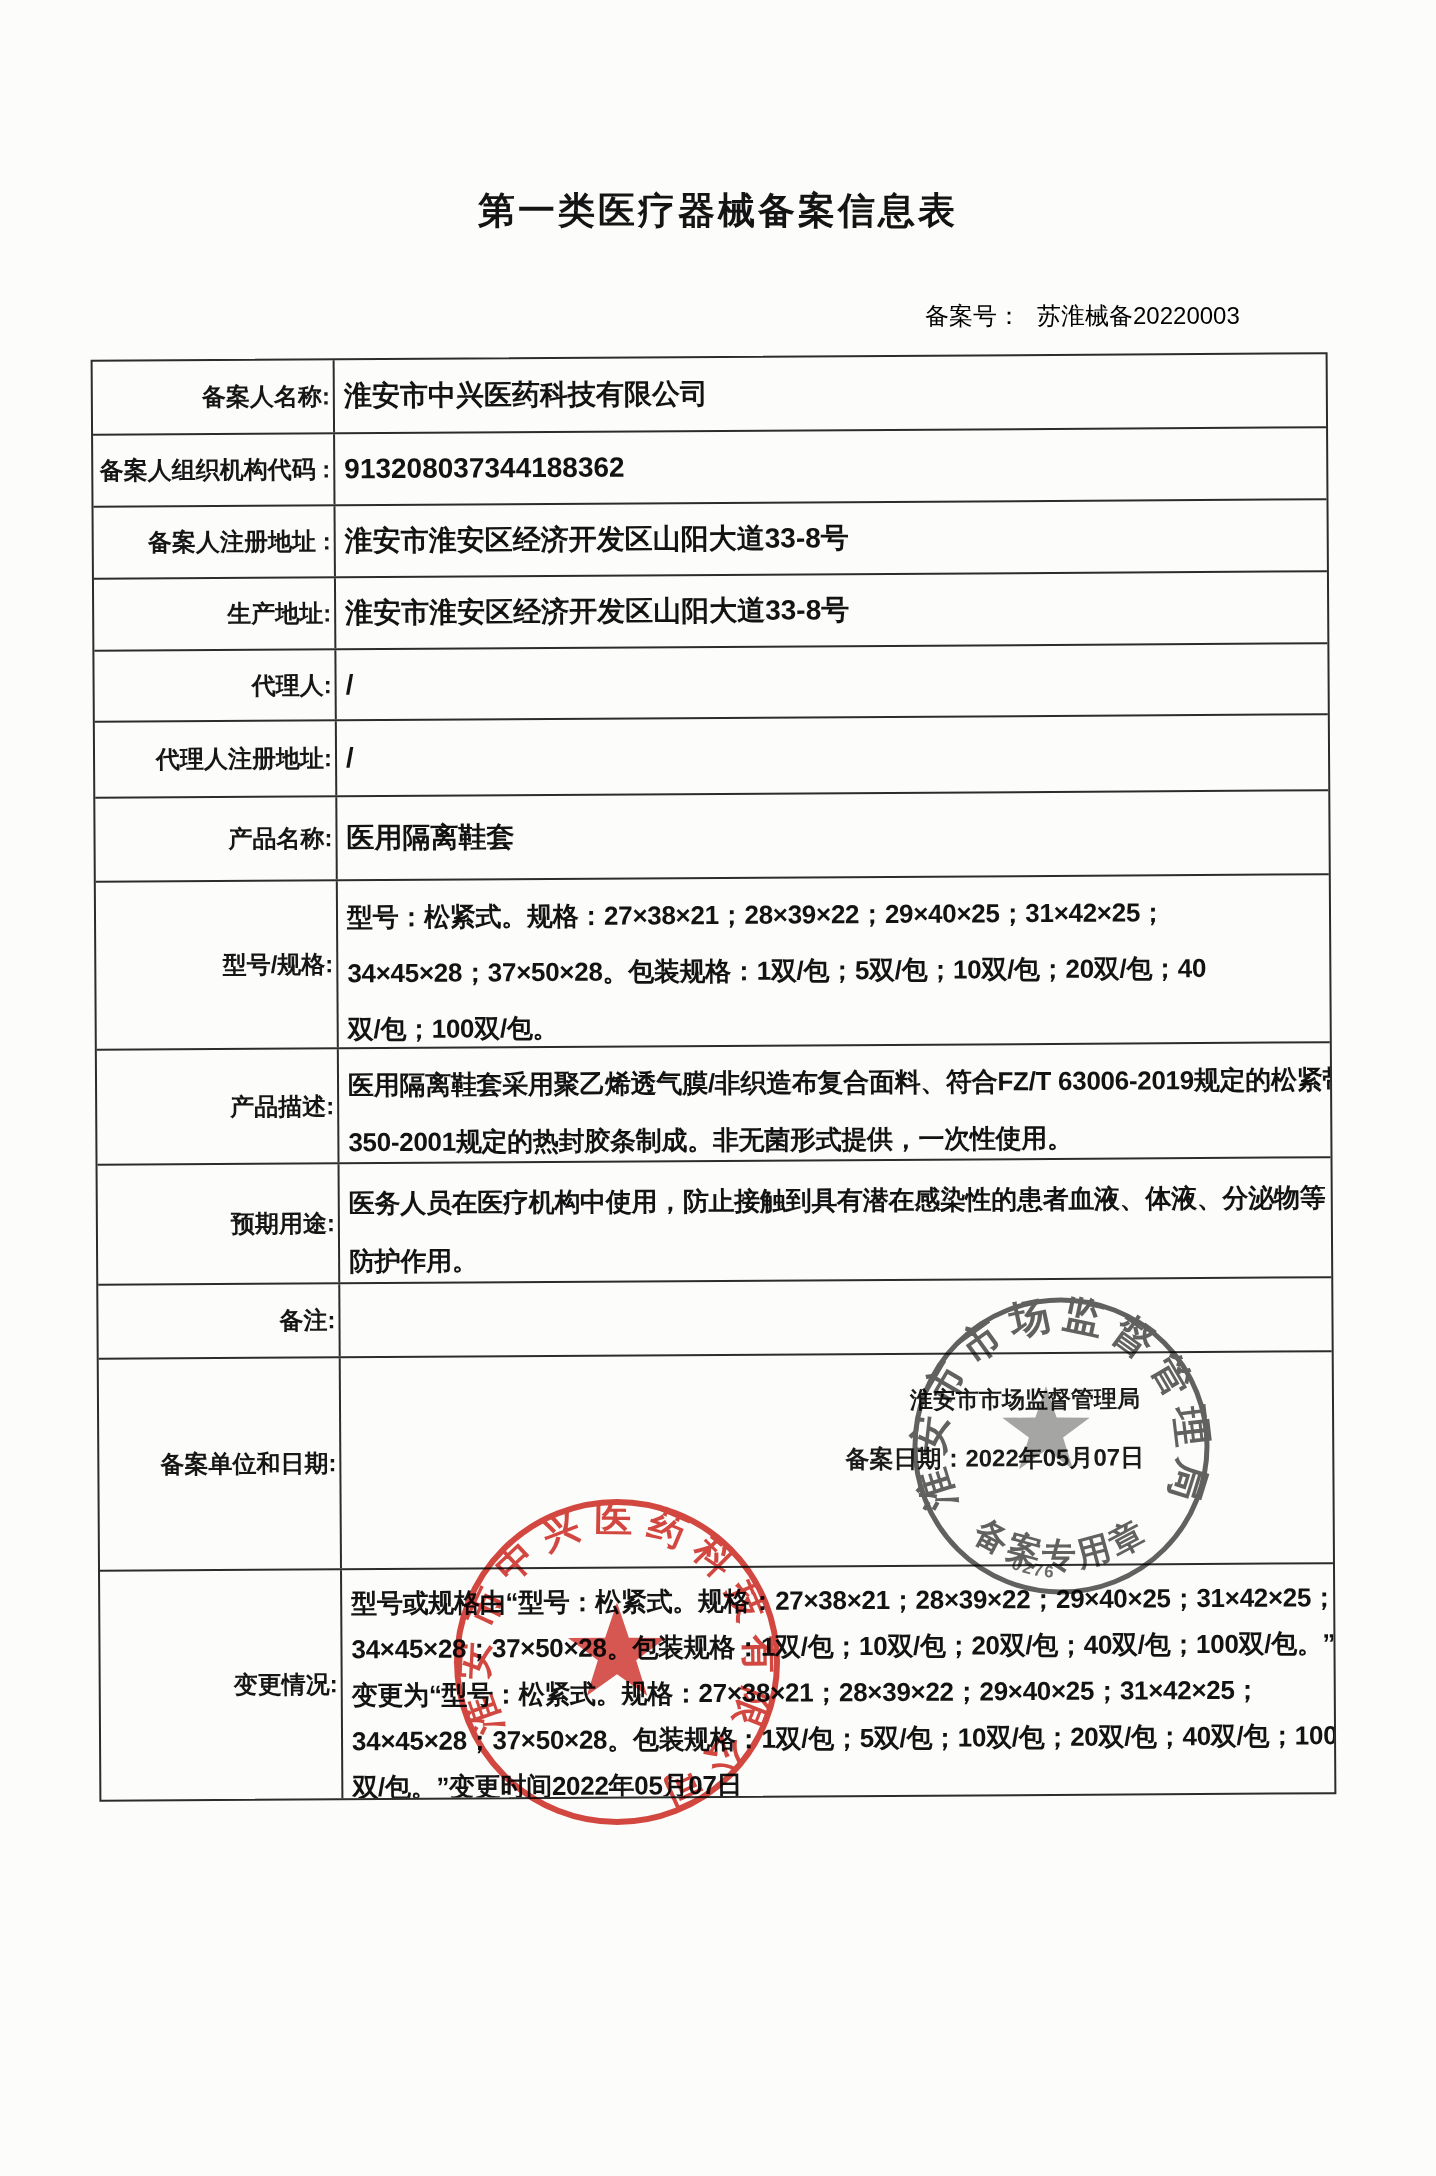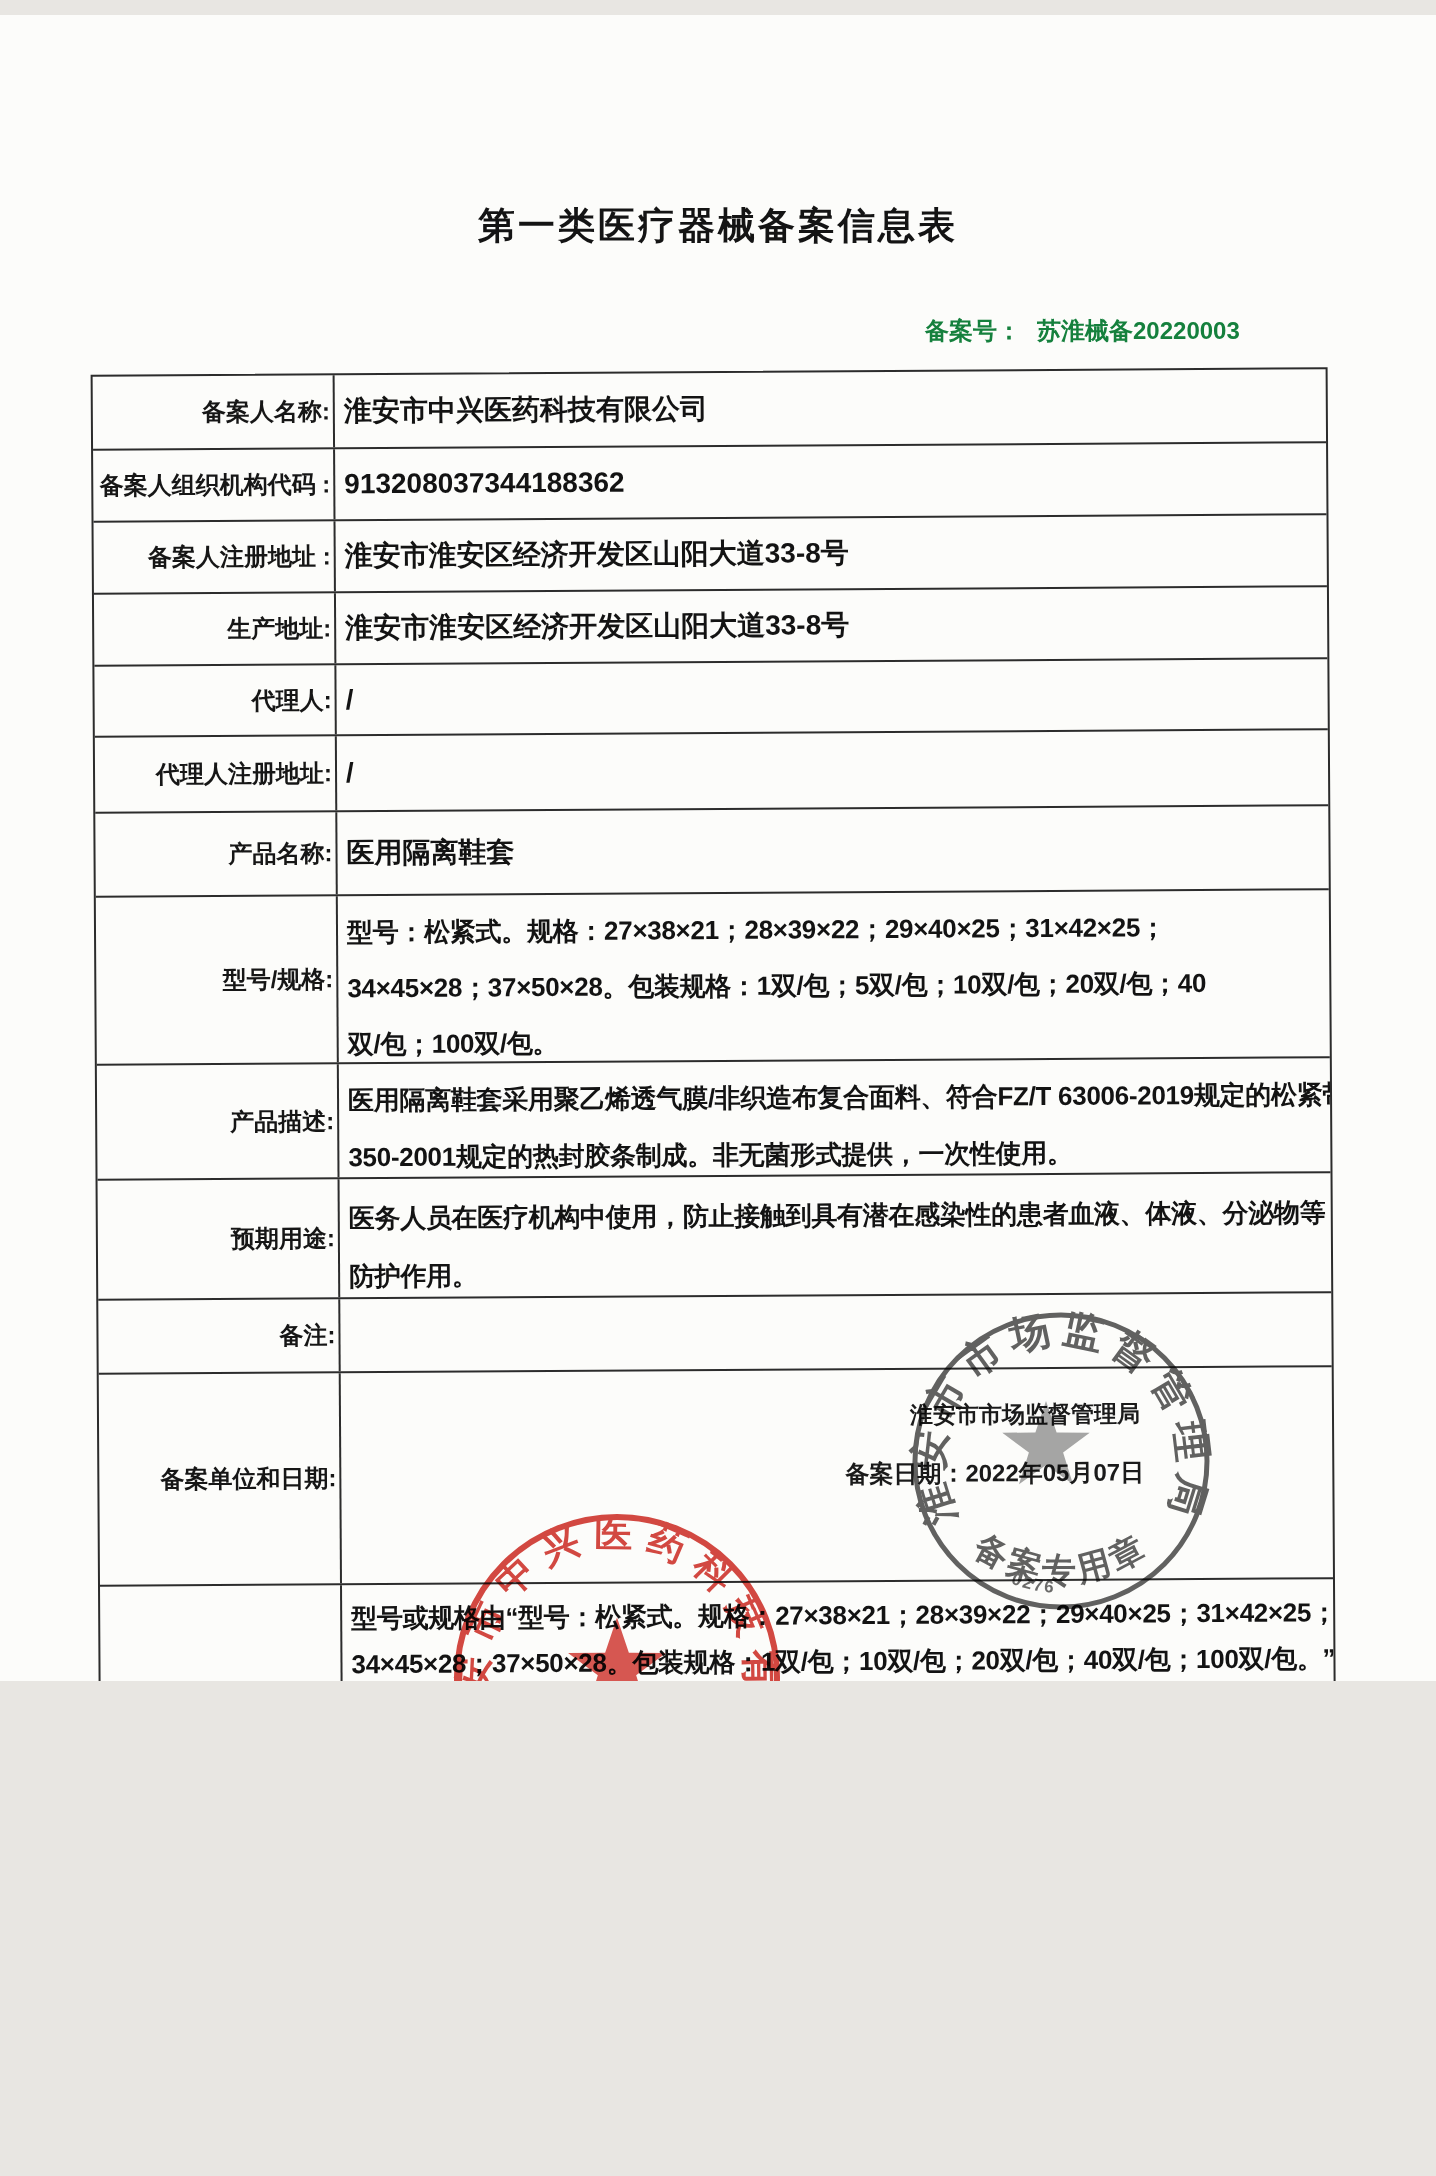--- a/index.html
+++ b/index.html
@@ -1,26 +1,26 @@
 <!DOCTYPE html>
 <html><head>
 <meta charset="utf-8">
 <style>
   html,body{margin:0;padding:0;background:#e8e6e2;}
   .page{
-    position:relative;width:1436px;height:1666px;margin:15px auto;
+    position:relative;width:1436px;height:2176px;margin:0 auto;
     background:#fcfcfa;overflow:hidden;
     font-family:"Liberation Sans","DejaVu Sans",sans-serif;color:#1b1b1b;
   }
   .doc-title{
     position:absolute;top:186px;left:0;width:100%;text-align:center;
     font-size:37px;font-weight:700;letter-spacing:3px;color:#141414;
   }
   .record-no{
-    position:absolute;top:300px;left:925px;font-size:24px;font-weight:700;color:#15803d;
+    position:absolute;top:300px;left:925px;font-size:24px;font-weight:400;color:#000000;
     white-space:nowrap;
   }
   .record-no .lbl{margin-right:16px;}
   .doc-table{
     position:absolute;left:95px;top:356px;width:1237px;
     border:2px solid #2c2c2c;box-sizing:border-box;
     transform:rotate(-0.35deg);background:transparent;
   }
   .row{display:flex;border-top:2px solid #2c2c2c;box-sizing:border-box;}
   .row:first-child{border-top:none;}

